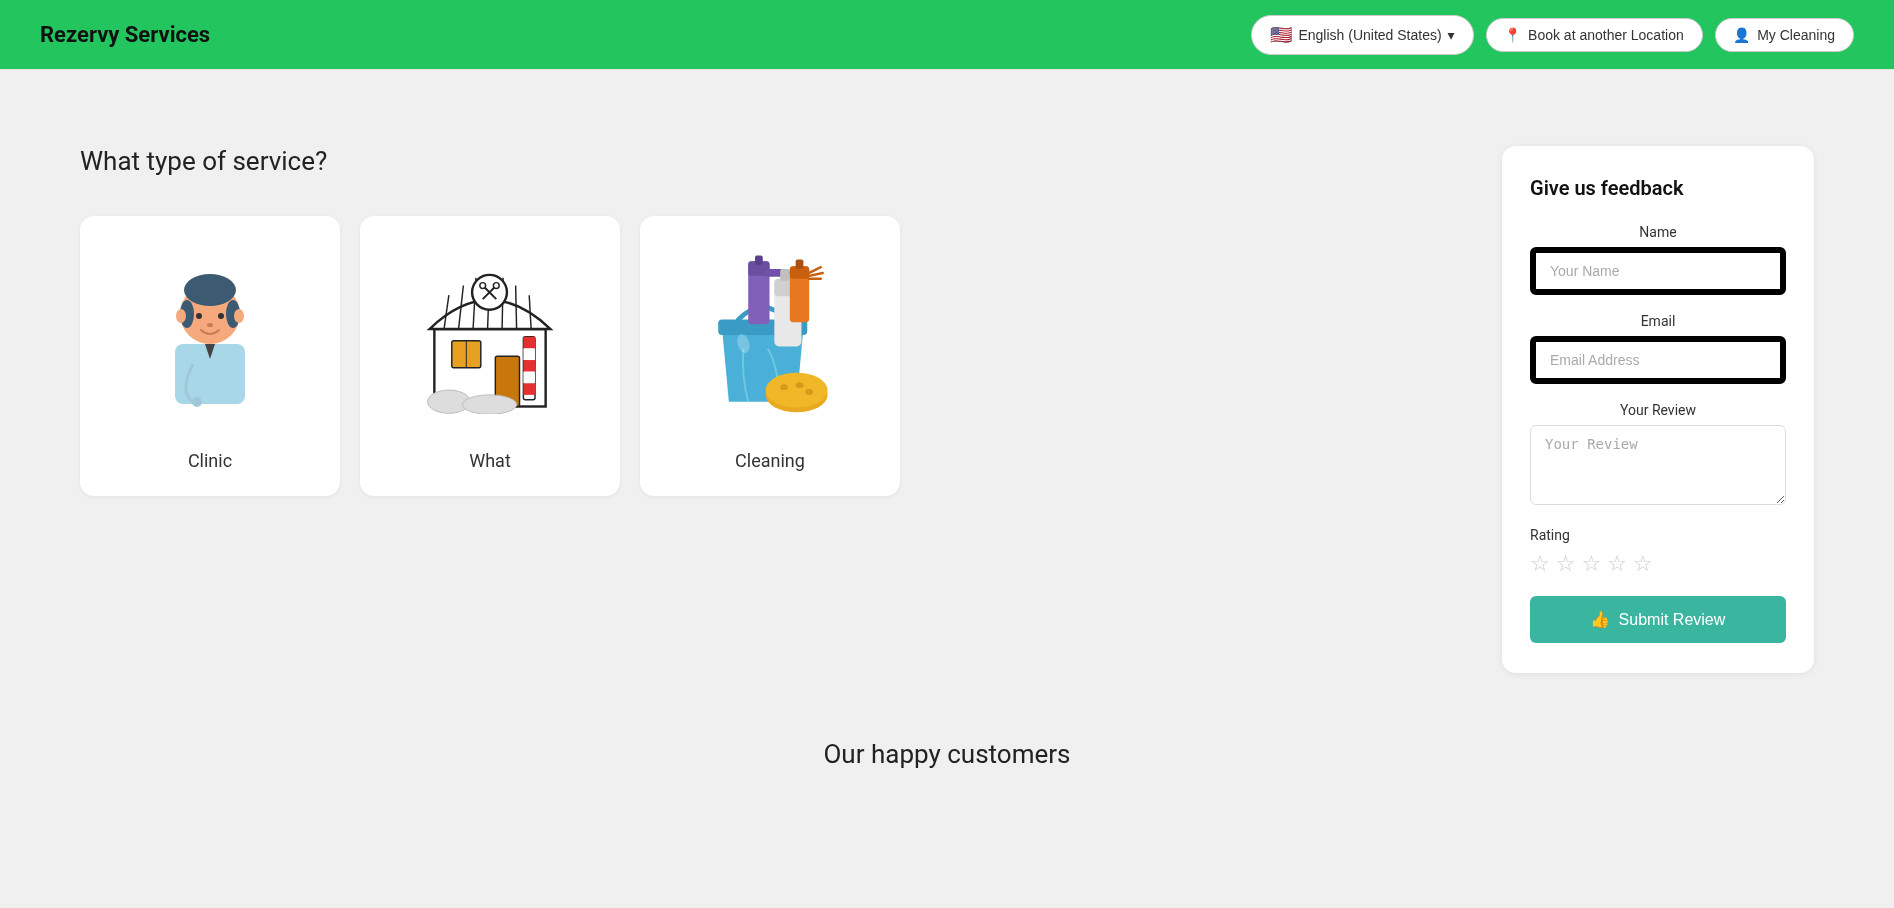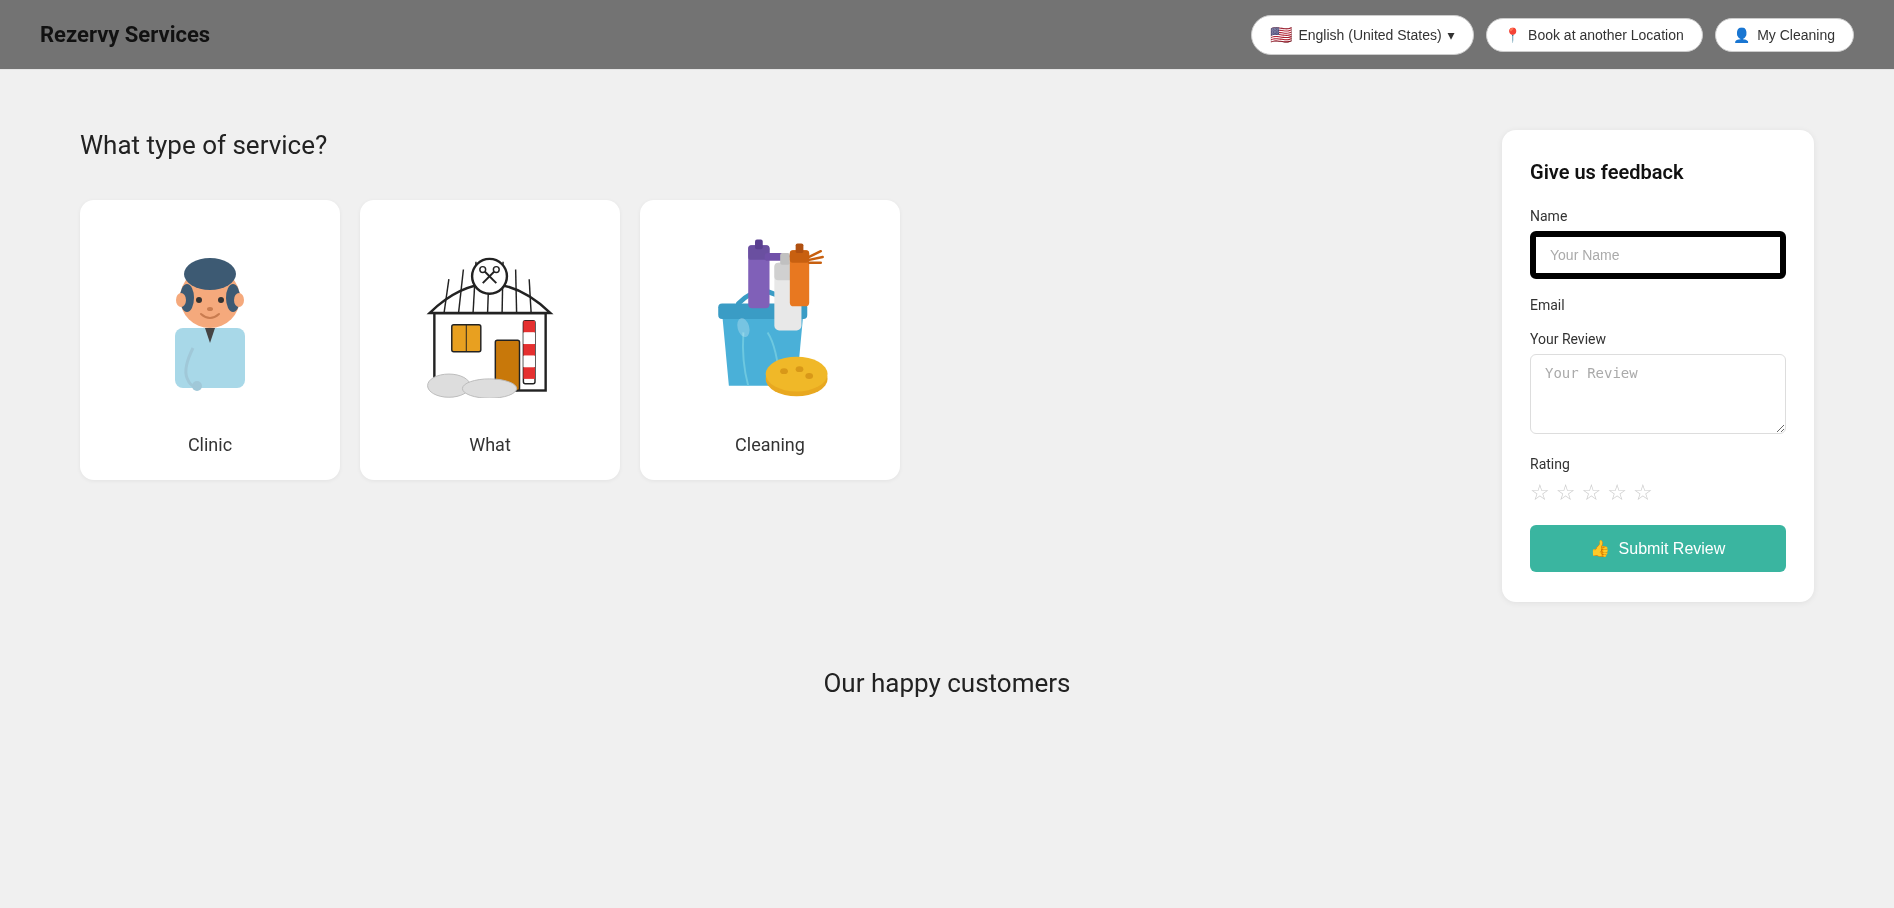--- a/index.html
+++ b/index.html
@@ -1,20 +1,20 @@
 <!DOCTYPE html>
 <html><head>
   <meta charset="utf-8">
   <style>
     * { box-sizing: border-box; margin: 0; padding: 0; }
     body { font-family: -apple-system, BlinkMacSystemFont, 'Segoe UI', Roboto, sans-serif; background: #f0f0f0; min-height: 100vh; }
 
     
     .header {
-      background: #737373;
+      background: #22c55e;
       border-bottom: 1px solid #e5e5e5;
       padding: 0 40px;
       height: 70px;
       display: flex;
       align-items: center;
       justify-content: space-between;
     }
     .header-logo {
       font-size: 22px;
       font-weight: 700;
@@ -34,21 +34,21 @@
       color: #333;
       cursor: pointer;
       display: flex;
       align-items: center;
       gap: 6px;
       white-space: nowrap;
     }
 
     
     .main {
-      padding: 60px 80px 40px 80px;
+      padding: 76px 80px 40px 80px;
       display: flex;
       gap: 40px;
       align-items: flex-start;
     }
 
     .left-section { flex: 1; }
 
     .section-title {
       font-size: 26px;
       font-weight: 400;
@@ -109,20 +109,21 @@
 
     .form-group {
       margin-bottom: 18px;
     }
 
     .form-label {
       font-size: 14px;
       color: #333;
       margin-bottom: 7px;
       display: block;
+      text-align: center;
     }
 
     .form-input {
       width: 100%;
       border: 6px solid #000000;
       border-radius: 6px;
       padding: 10px 14px;
       font-size: 14px;
       color: #333;
       outline: none;
@@ -347,20 +348,21 @@
   <div class="feedback-panel">
     <h3 class="feedback-title">Give us feedback</h3>
 
     <div class="form-group">
       <label class="form-label">Name</label>
       <input class="form-input" type="text" placeholder="Your Name" style="">
     </div>
 
     <div class="form-group">
       <label class="form-label">Email</label>
+      <input class="form-input" type="email" placeholder="Email Address" style="">
     </div>
 
     <div class="form-group">
       <label class="form-label">Your Review</label>
       <textarea class="form-textarea" placeholder="Your Review" style=""></textarea>
     </div>
 
     <div class="form-group">
       <label class="rating-label">Rating</label>
       <div class="stars">

